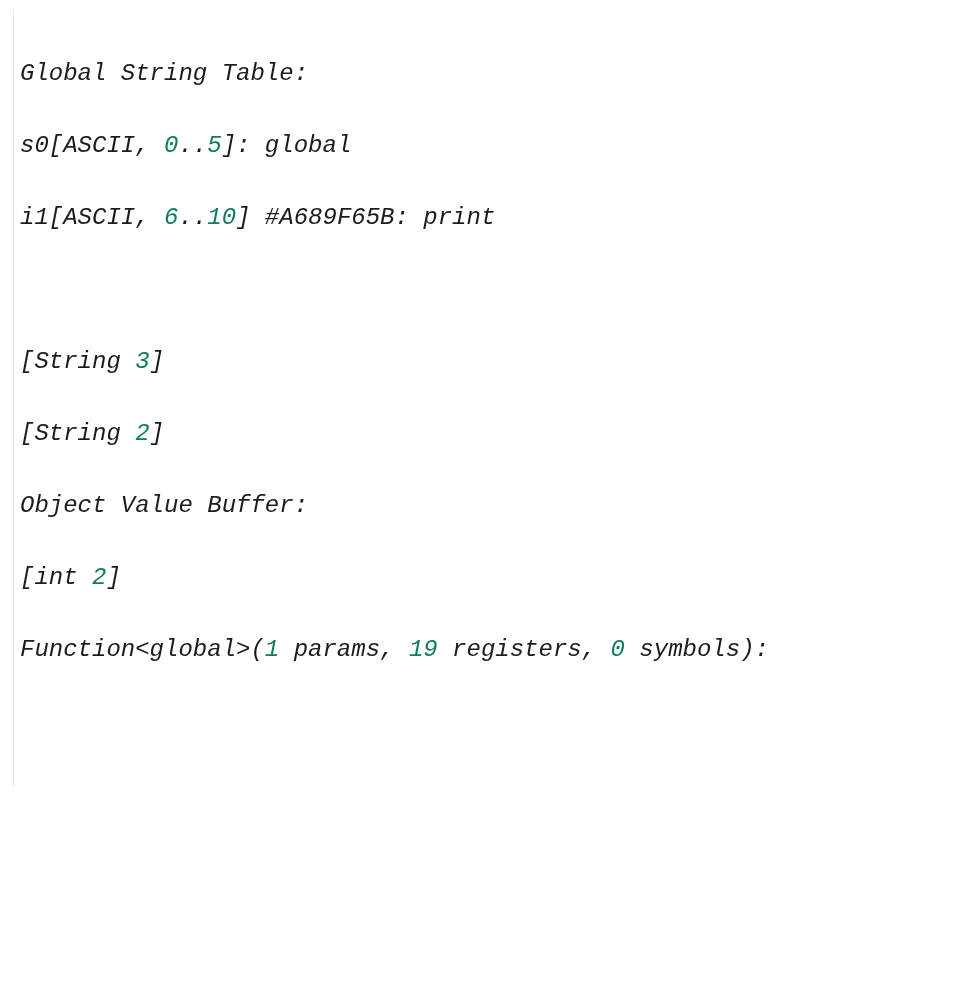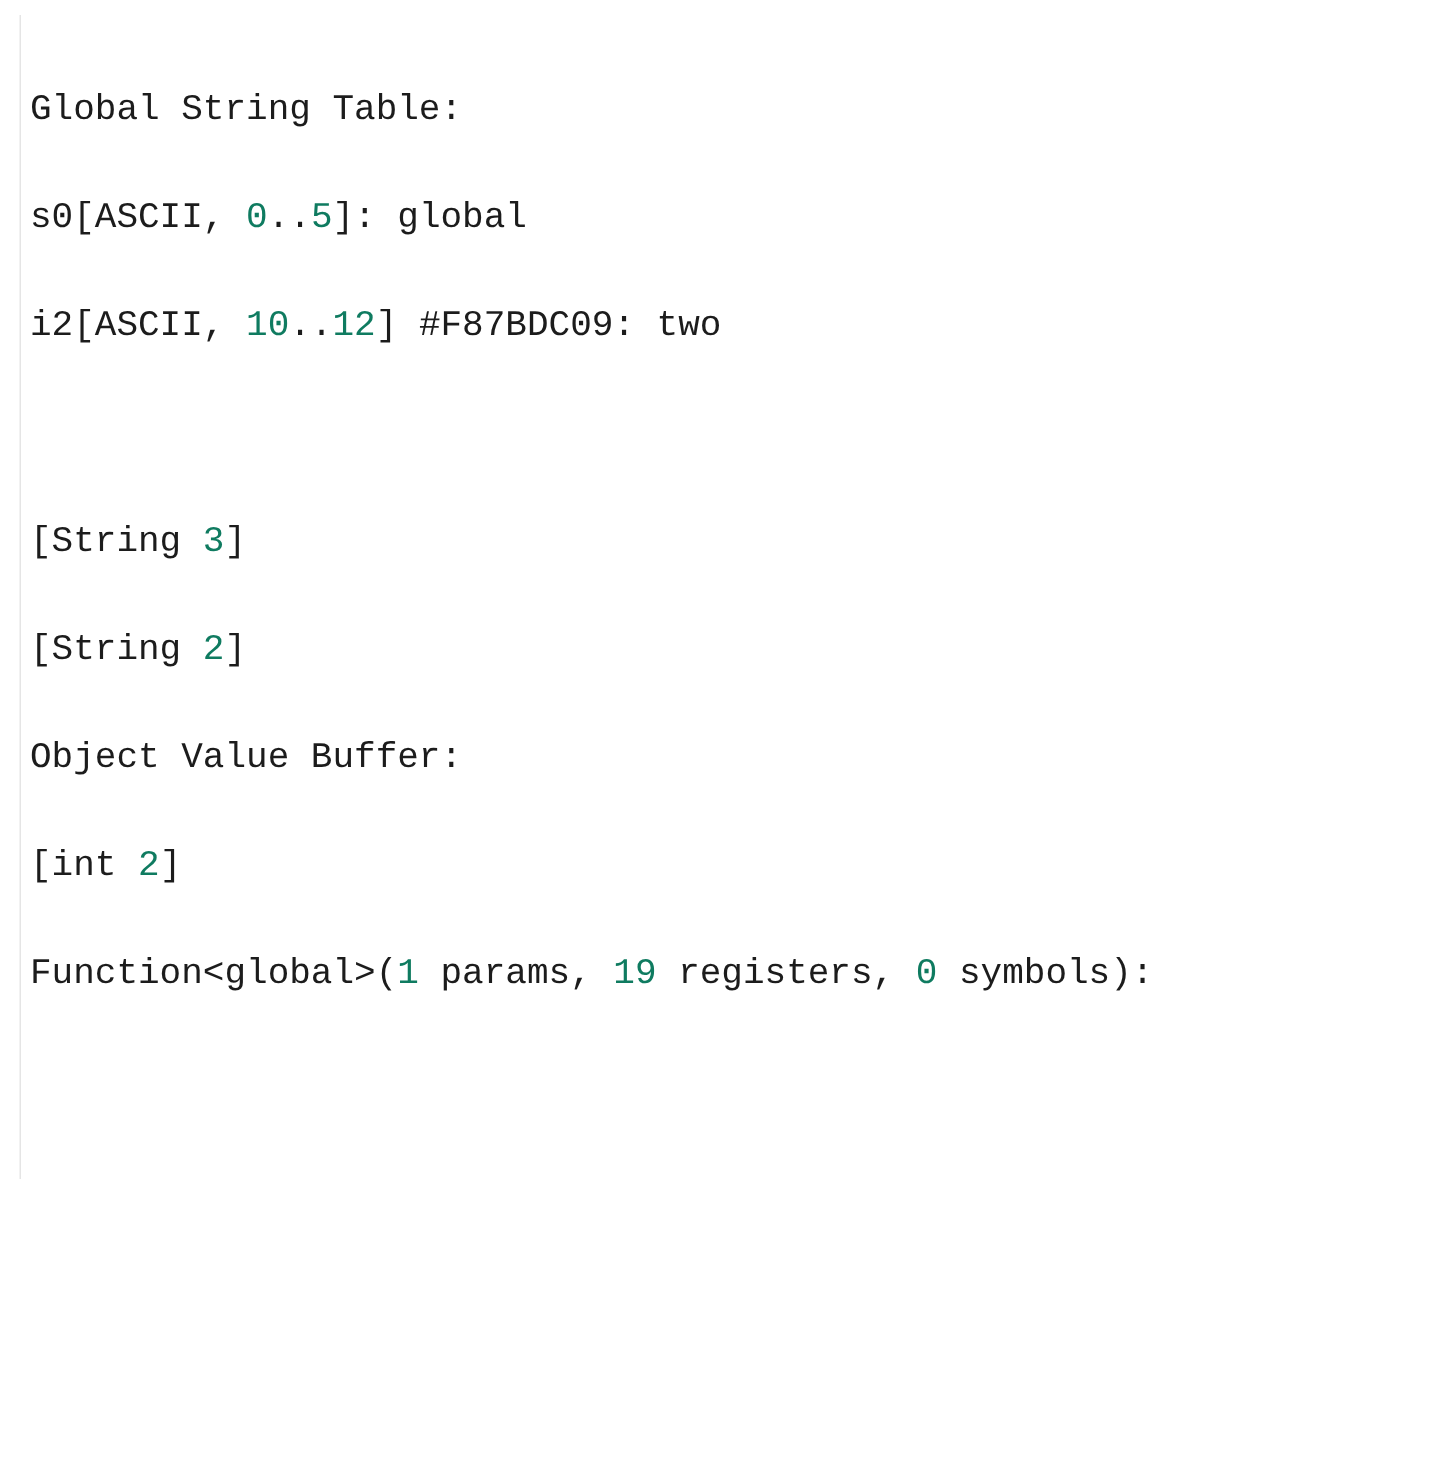--- a/index.html
+++ b/index.html
@@ -18,30 +18,30 @@
   }
   .page::before {
     content: "";
     position: absolute;
     top: 10px;
     left: 13px;
     width: 0;
     height: calc(100% - 40px);
     border-left: 1px solid #e5e5e5;
   }
-  .line { display: block; }
+  .line { display: block; font-style: italic; }
   .num { color: #0f7b60; }
 </style>
 </head>
 <body>
 
 <div class="page">
 <span class="line">Global String Table:</span>
 <span class="line"><span>s0[ASCII, </span><span class="num">0</span><span>..</span><span class="num">5</span><span>]: global</span></span>
-<span class="line"><span>i2[ASCII, </span><span class="num">10</span><span>..</span><span class="num">12</span><span>] #F87BDC09: two</span></span>
+<span class="line"><span>i1[ASCII, </span><span class="num">6</span><span>..</span><span class="num">10</span><span>] #A689F65B: print</span></span>
 <span class="line"> </span>
 <span class="line"><span>[String </span><span class="num">3</span><span>]</span></span>
 <span class="line"><span>[String </span><span class="num">2</span><span>]</span></span>
 <span class="line">Object Value Buffer:</span>
 <span class="line"><span>[int </span><span class="num">2</span><span>]</span></span>
 <span class="line"><span>Function&lt;global&gt;(</span><span class="num">1</span><span> params, </span><span class="num">19</span><span> registers, </span><span class="num">0</span><span> symbols):</span></span>
 
 
 </div>
 

